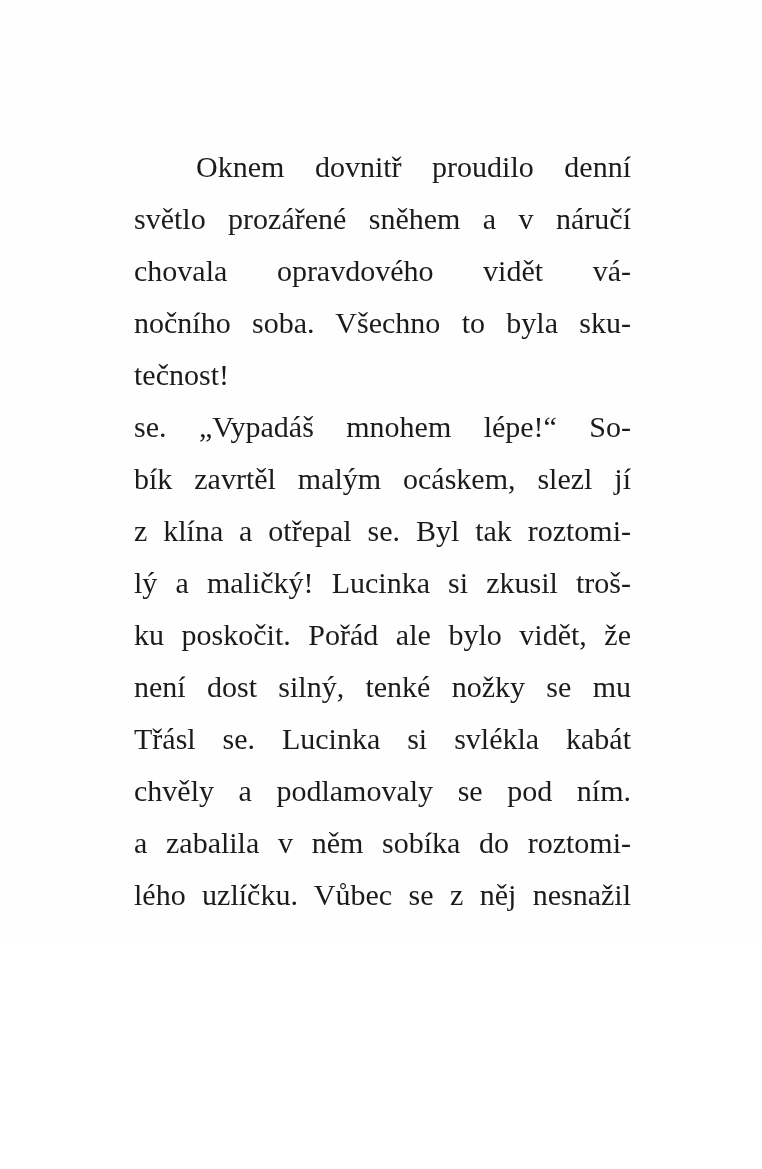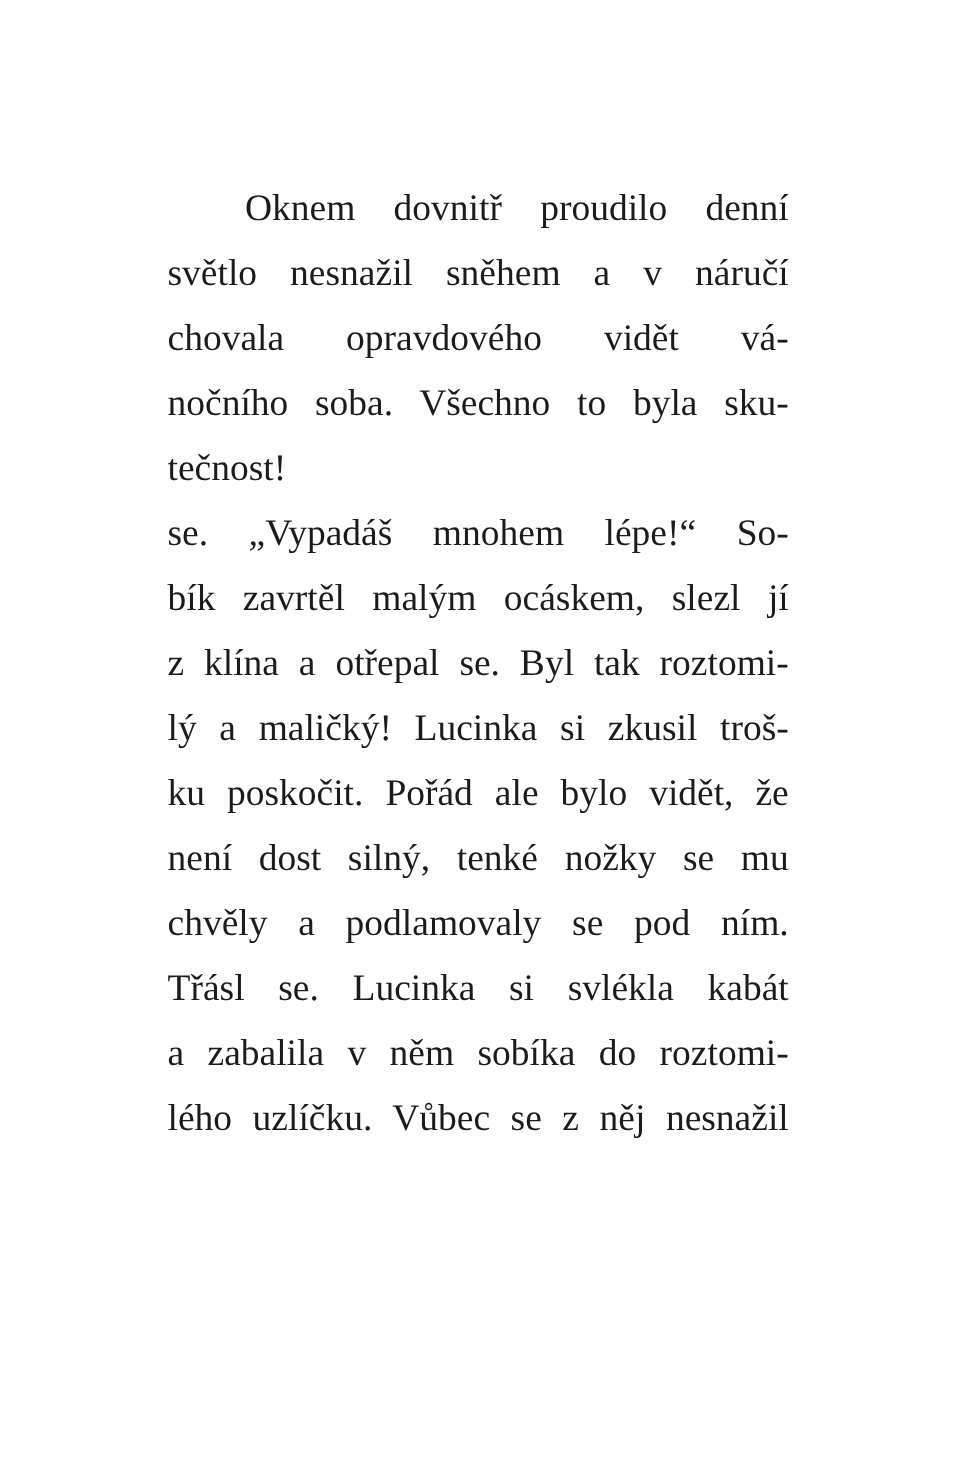--- a/index.html
+++ b/index.html
@@ -53,29 +53,29 @@
     font-weight: 400;
     color: #222222;
   }
 </style>
 </head>
 <body>
 
 <div class="page">
   <div class="text-block">
       <p class="line justify indent">Oknem dovnitř proudilo denní</p>
-      <p class="line justify">světlo nesnažil sněhem a v náručí</p>
+      <p class="line justify">světlo prozářené sněhem a v náručí</p>
       <p class="line justify">chovala opravdového vidět vá-</p>
       <p class="line justify">nočního soba. Všechno to byla sku-</p>
       <p class="line left">tečnost!</p>
       <p class="line justify">se. „Vypadáš mnohem lépe!“ So-</p>
       <p class="line justify">bík zavrtěl malým ocáskem, slezl jí</p>
       <p class="line justify">z klína a otřepal se. Byl tak roztomi-</p>
       <p class="line justify">lý a maličký! Lucinka si zkusil troš-</p>
       <p class="line justify">ku poskočit. Pořád ale bylo vidět, že</p>
       <p class="line justify">není dost silný, tenké nožky se mu</p>
+      <p class="line justify">Třásl se. Lucinka si svlékla kabát</p>
       <p class="line justify">chvěly a podlamovaly se pod ním.</p>
-      <p class="line justify">Třásl se. Lucinka si svlékla kabát</p>
       <p class="line justify">a zabalila v něm sobíka do roztomi-</p>
       <p class="line justify">lého uzlíčku. Vůbec se z něj nesnažil</p>
     </div>
   <div class="page-number">49</div>
 </div>
 
 </body></html>

